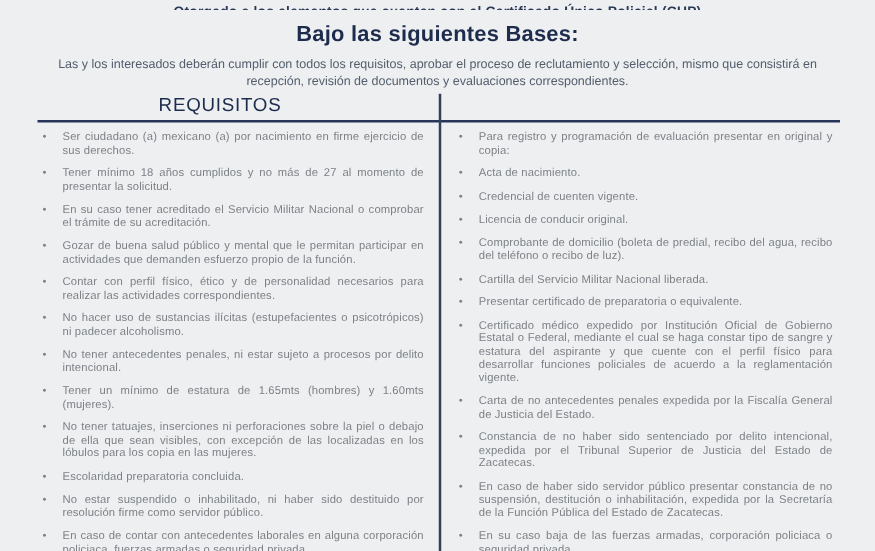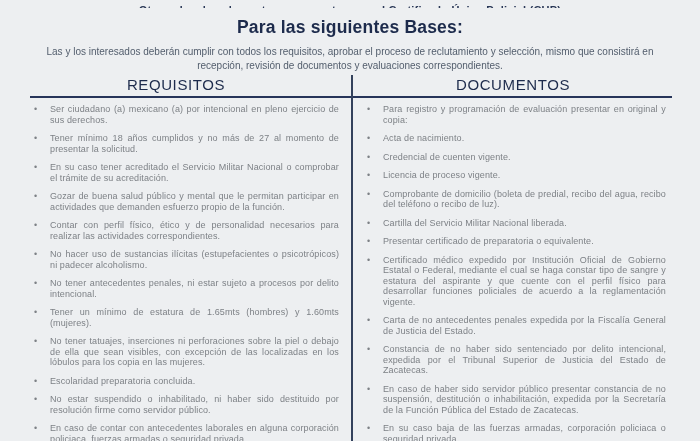--- a/index.html
+++ b/index.html
@@ -70,37 +70,36 @@
     letter-spacing:0.12px;color:var(--body-gray);
   }
 </style>
 </head>
 <body>
 
 <div class="top-clip">
   <span class="t">Otorgado a los elementos que cuenten con el Certificado Único Policial (CUP)</span>
 </div>
 
-<div class="bases-heading">Para las siguientes Bases:</div>
+<div class="bases-heading">Bajo las siguientes Bases:</div>
 
 <div class="intro">Las y los interesados deberán cumplir con todos los requisitos, aprobar el proceso de reclutamiento y selección, mismo que consistirá en recepción, revisión de documentos y evaluaciones correspondientes.</div>
 
 <div class="col-headers">
   <div class="col-h left">REQUISITOS</div>
-  <div class="col-h right">DOCUMENTOS</div>
 </div>
 
 <div class="hline"></div>
 <div class="vline"></div>
 
 <div class="lists">
   <div class="list left">
       <div class="li">
         <span class="bullet">•</span>
-        <span class="li-text">Ser ciudadano (a) mexicano (a) por intencional en pleno ejercicio de sus derechos.</span>
+        <span class="li-text">Ser ciudadano (a) mexicano (a) por nacimiento en firme ejercicio de sus derechos.</span>
       </div>
       <div class="li">
         <span class="bullet">•</span>
         <span class="li-text">Tener mínimo 18 años cumplidos y no más de 27 al momento de presentar la solicitud.</span>
       </div>
       <div class="li">
         <span class="bullet">•</span>
         <span class="li-text">En su caso tener acreditado el Servicio Militar Nacional o comprobar el trámite de su acreditación.</span>
       </div>
       <div class="li">
@@ -148,21 +147,21 @@
       <div class="li">
         <span class="bullet">•</span>
         <span class="li-text">Acta de nacimiento.</span>
       </div>
       <div class="li">
         <span class="bullet">•</span>
         <span class="li-text">Credencial de cuenten vigente.</span>
       </div>
       <div class="li">
         <span class="bullet">•</span>
-        <span class="li-text">Licencia de proceso vigente.</span>
+        <span class="li-text">Licencia de conducir original.</span>
       </div>
       <div class="li">
         <span class="bullet">•</span>
         <span class="li-text">Comprobante de domicilio (boleta de predial, recibo del agua, recibo del teléfono o recibo de luz).</span>
       </div>
       <div class="li">
         <span class="bullet">•</span>
         <span class="li-text">Cartilla del Servicio Militar Nacional liberada.</span>
       </div>
       <div class="li">

